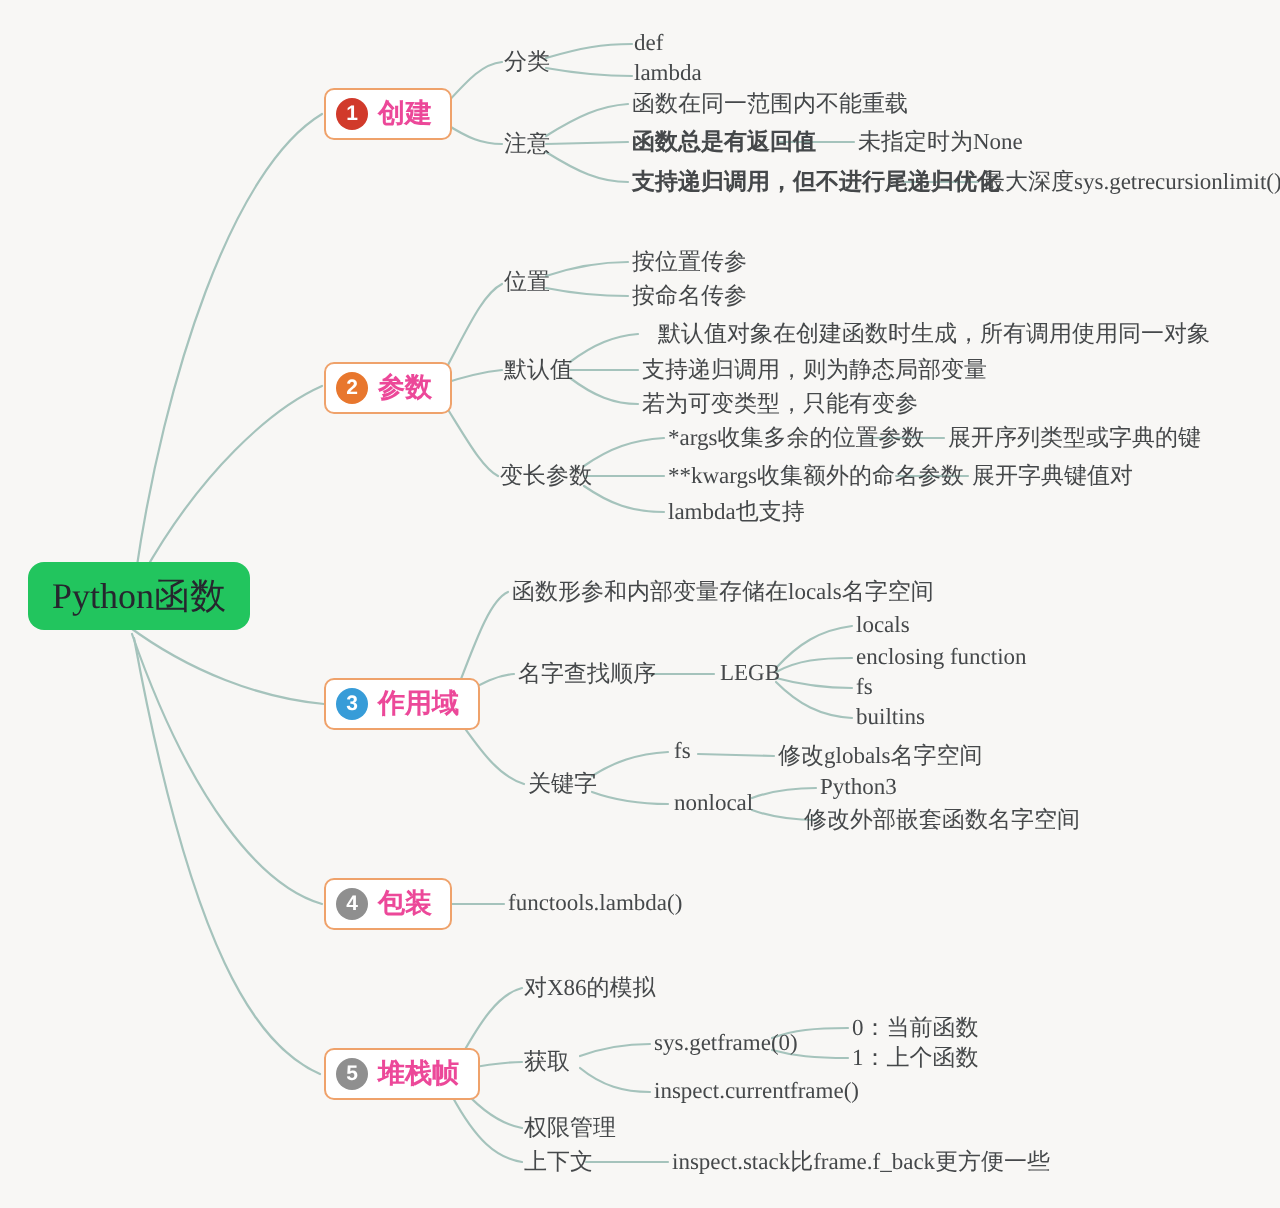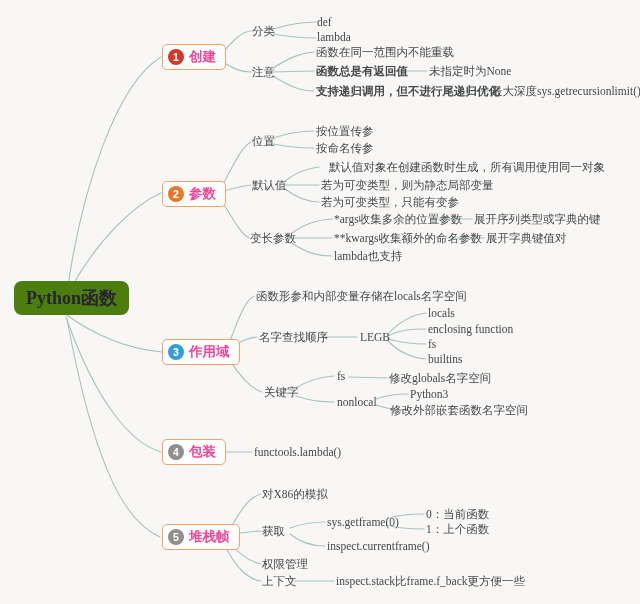--- a/index.html
+++ b/index.html
@@ -27,22 +27,22 @@
     font-family:"Liberation Sans",sans-serif;
   }
   .num-red    { background:#d13a2b; }
   .num-orange { background:#e8772e; }
   .num-blue   { background:#379cd8; }
   .num-gray   { background:#8f8f8f; }
   .node .nlabel { font-size:13.5px; font-weight:bold; color:#ec4899;
     font-family:"Liberation Sans","DejaVu Sans",sans-serif; }
   .rootnode {
     position:absolute; transform:translateY(-50%); z-index:2;
-    background:#4d7c0f; border-radius:8px; padding:5px 12px;
-    font-size:18px; font-weight:bold; color:#26262e;
+    background:#22c55e; border-radius:8px; padding:5px 12px;
+    font-size:18px; font-weight:normal; color:#26262e;
     font-family:"Liberation Serif","DejaVu Sans",serif;
   }
 </style>
 </head>
 <body>
 
 <svg class="links" width="640" height="604" viewBox="0 0 640 604" stroke="#a5c3bc" stroke-width="1.1" fill="none" stroke-linecap="round">
 
   <path d="M 68 286 C 82 190 116 84 161 57"></path>
   <path d="M 71 288 C 100 236 136 204 161 193"></path>
@@ -132,42 +132,42 @@
 <span class="txt" style="left:316px; top:71px;font-weight:bold;">函数总是有返回值</span>
 <span class="txt" style="left:429px; top:71px;">未指定时为None</span>
 <span class="txt" style="left:316px; top:91px;font-weight:bold;">支持递归调用，但不进行尾递归优化</span>
 <span class="txt" style="left:491px; top:91px;">最大深度sys.getrecursionlimit()</span>
 
 <span class="txt" style="left:252px; top:141px;">位置</span>
 <span class="txt" style="left:316px; top:131px;">按位置传参</span>
 <span class="txt" style="left:316px; top:148px;">按命名传参</span>
 <span class="txt" style="left:252px; top:185px;">默认值</span>
 <span class="txt" style="left:329px; top:167px;">默认值对象在创建函数时生成，所有调用使用同一对象</span>
-<span class="txt" style="left:321px; top:185px;">若为可变类型，则为静态局部变量</span>
+<span class="txt" style="left:321px; top:185px;">支持递归调用，则为静态局部变量</span>
 <span class="txt" style="left:321px; top:202px;">若为可变类型，只能有变参</span>
 <span class="txt" style="left:250px; top:238px;">变长参数</span>
 <span class="txt" style="left:334px; top:219px;">*args收集多余的位置参数</span>
 <span class="txt" style="left:474px; top:219px;">展开序列类型或字典的键</span>
 <span class="txt" style="left:334px; top:238px;">**kwargs收集额外的命名参数</span>
 <span class="txt" style="left:486px; top:238px;">展开字典键值对</span>
 <span class="txt" style="left:334px; top:256px;">lambda也支持</span>
 
 <span class="txt" style="left:256px; top:296px;">函数形参和内部变量存储在locals名字空间</span>
 <span class="txt" style="left:259px; top:337px;">名字查找顺序</span>
 <span class="txt" style="left:360px; top:337px;">LEGB</span>
 <span class="txt" style="left:428px; top:313px;">locals</span>
 <span class="txt" style="left:428px; top:329px;">enclosing function</span>
 <span class="txt" style="left:428px; top:344px;">fs</span>
 <span class="txt" style="left:428px; top:359px;">builtins</span>
 <span class="txt" style="left:264px; top:392px;">关键字</span>
 <span class="txt" style="left:337px; top:376px;">fs</span>
 <span class="txt" style="left:389px; top:378px;">修改globals名字空间</span>
 <span class="txt" style="left:337px; top:402px;">nonlocal</span>
 <span class="txt" style="left:410px; top:394px;">Python3</span>
-<span class="txt" style="left:390px; top:410px;">修改外部嵌套函数名字空间</span>
+<span class="txt" style="left:402px; top:410px;">修改外部嵌套函数名字空间</span>
 
 <span class="txt" style="left:254px; top:452px;">functools.lambda()</span>
 
 <span class="txt" style="left:262px; top:494px;">对X86的模拟</span>
 <span class="txt" style="left:262px; top:531px;">获取</span>
 <span class="txt" style="left:327px; top:522px;">sys.getframe(0)</span>
 <span class="txt" style="left:426px; top:514px;">0：当前函数</span>
 <span class="txt" style="left:426px; top:529px;">1：上个函数</span>
 <span class="txt" style="left:327px; top:546px;">inspect.currentframe()</span>
 <span class="txt" style="left:262px; top:564px;">权限管理</span>

